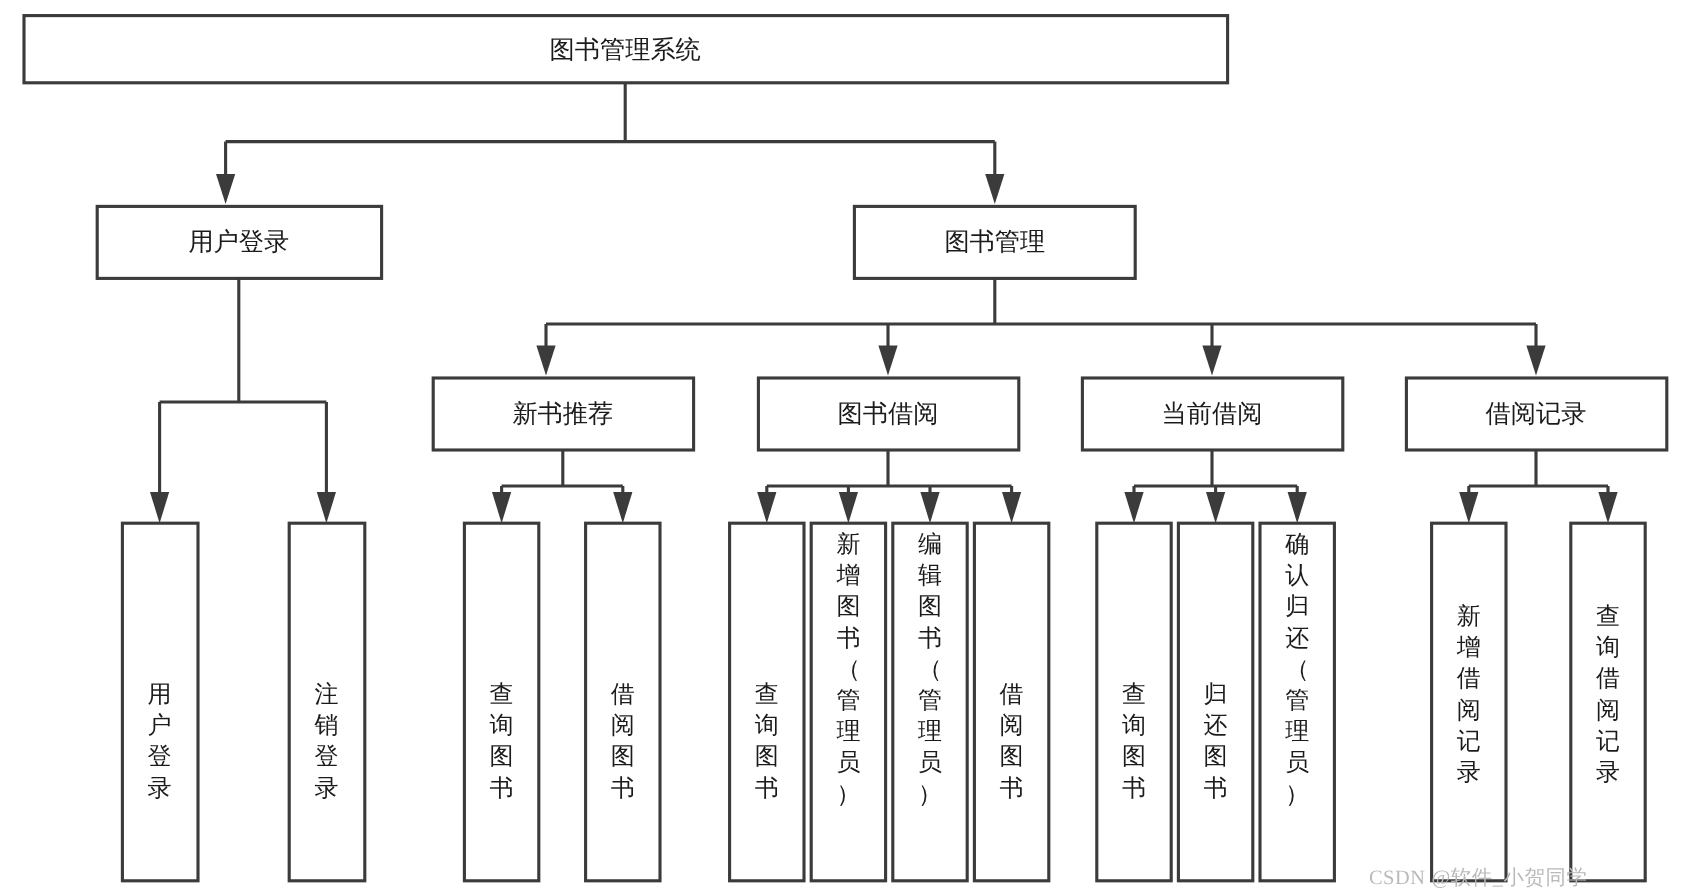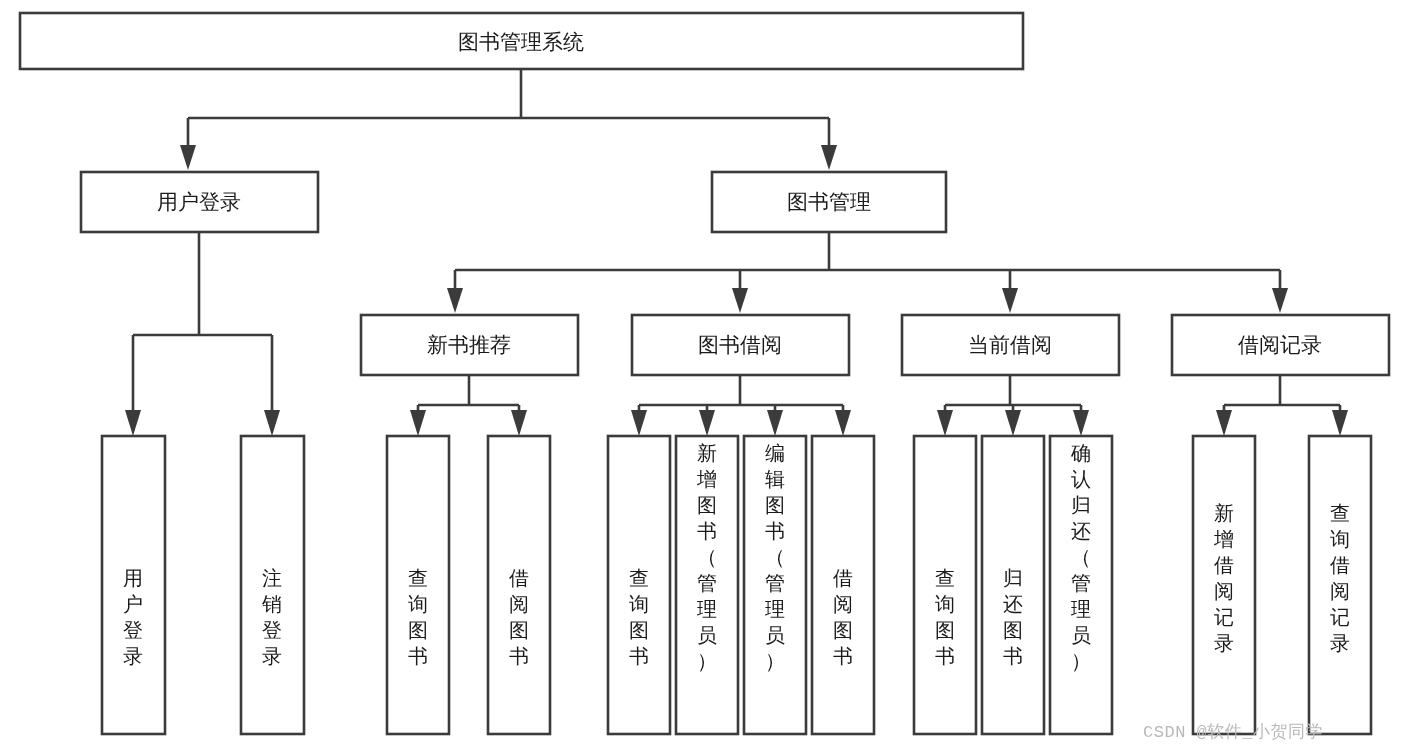--- a/index.html
+++ b/index.html
@@ -51,21 +51,21 @@
   .node-label-vertical {
     font-family: "Liberation Sans", "DejaVu Sans", sans-serif;
     fill: #1b1b1b;
     font-size: 20px;
     text-anchor: middle;
   }
   .watermark {
     position: absolute;
     right: 12px;
     bottom: 4px;
-    font-family: Liberation Mono, monospace;
+    font-family: Liberation Serif, serif;
     font-size: 17px;
     color: #b9b9b9;
     letter-spacing: 0.5px;
     white-space: nowrap;
     user-select: none;
   }
 </style>
 </head>
 <body>
 

